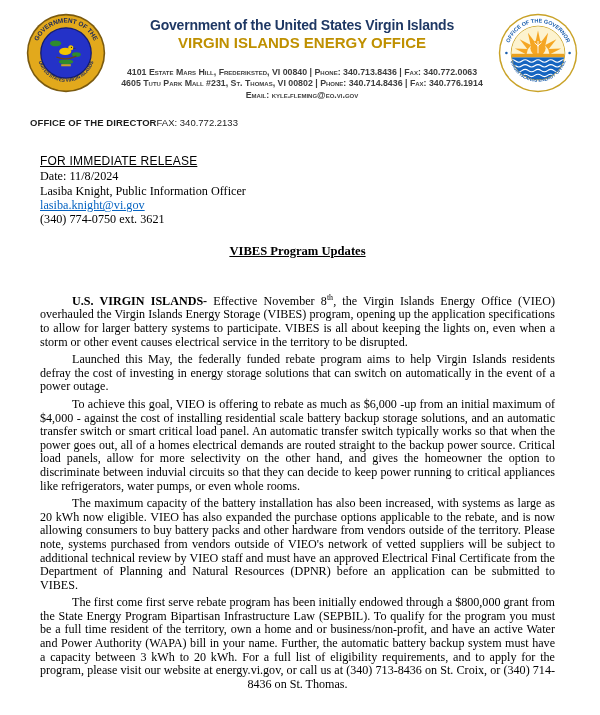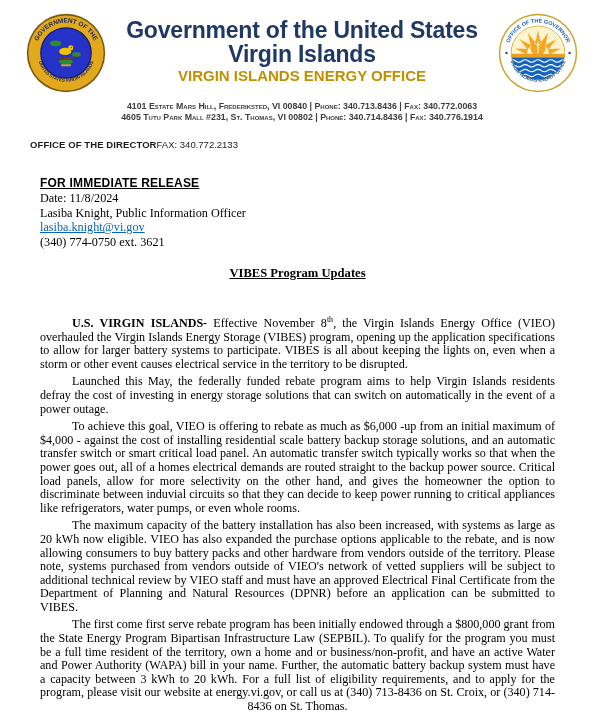--- a/index.html
+++ b/index.html
@@ -10,21 +10,21 @@
   }
 
   
   .letterhead { display:flex; align-items:flex-start; padding:10px 22px 0 26px; }
   .seal { width:80px; height:80px; flex:0 0 auto; }
   .seal-left { margin-top:3px; }
   .seal-right { margin-top:3px; }
   .head-center { flex:1 1 auto; text-align:center; padding:8px 4px 0; }
   .gov-title {
     font-family:"Liberation Sans", sans-serif; font-weight:bold;
-    font-size:23px; line-height:1.05; color:#1F3864; letter-spacing:-0.2px;
+    font-size:14px; line-height:1.05; color:#1F3864; letter-spacing:-0.2px;
   }
   .office-title {
     font-family:"Liberation Sans", sans-serif; font-weight:bold;
     font-size:15px; line-height:1.15; color:#BF9000; margin-top:1px;
   }
   .addr {
     font-family:"Liberation Sans", sans-serif; font-variant:small-caps;
     font-weight:600; font-size:8.8px; line-height:1.3; color:#3d3d3d;
   }
   .addr-first { margin-top:16px; }
@@ -34,21 +34,21 @@
   .director-row {
     display:flex; align-items:baseline;
     font-family:"Liberation Sans", sans-serif; font-size:9.5px; color:#1c1c1c;
     padding:16px 28px 0 30px;
   }
   .director { font-weight:bold; letter-spacing:0.1px; }
 
   
   .letter-body { padding:0 45px 0 40px; }
   .release-label {
-    font-family:"Liberation Sans", sans-serif; font-weight:bold;
+    font-family:"Liberation Sans", sans-serif; font-weight:normal;
     font-size:12px; text-decoration:underline; letter-spacing:0.2px;
     margin-top:26px; color:#000;
   }
   .contact-block { margin-top:1px; font-size:12.2px; line-height:14.4px; }
   .link { color:#0563C1; text-decoration:underline; cursor:pointer; }
   .headline {
     font-size:12.6px; font-weight:bold; text-decoration:underline;
     text-align:center; margin:17px 0 0 0;
   }
   .body-text { margin-top:36px; }
@@ -92,20 +92,24 @@
         <circle cx="56.8" cy="43" r="0.7" fill="#222"></circle>
         <rect x="44" y="64" width="12" height="2.6" fill="#c9a227"></rect>
       </g>
     </svg>
 
     <div class="head-center">
       <div class="gov-title">Government of the United States Virgin Islands</div>
       <div class="office-title">VIRGIN ISLANDS ENERGY OFFICE</div>
       <div class="addr addr-first">4101 Estate Mars Hill, Frederiksted, VI 00840 | Phone: 340.713.8436 | Fax: 340.772.0063</div>
       <div class="addr">4605 Tutu Park Mall #231, St. Thomas, VI 00802 | Phone: 340.714.8436 | Fax: 340.776.1914</div>
+      <div class="addr email-line">
+        <span>Email:</span>
+        <a>kyle.fleming@eo.vi.gov</a>
+      </div>
     </div>
 
     <svg class="seal seal-right" viewBox="0 0 100 100">
       <circle cx="50" cy="50" r="49" fill="#C9A227"></circle>
       <circle cx="50" cy="50" r="47.2" fill="#ffffff"></circle>
       <circle cx="50" cy="50" r="33.5" fill="#FDF3CF" stroke="#C9A227" stroke-width="1.2"></circle>
       <defs>
         <clipPath id="sealR-clip">
             <circle cx="50" cy="50" r="33"></circle>
           </clipPath>

